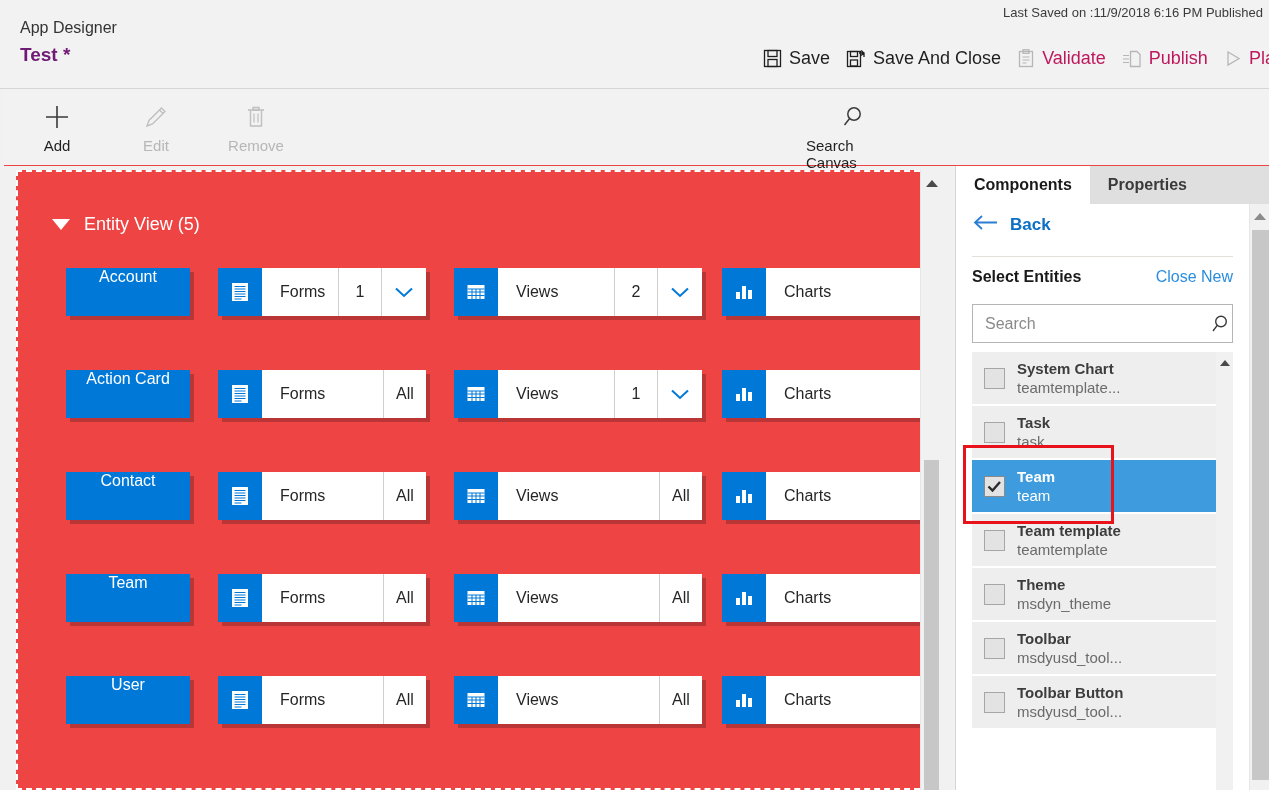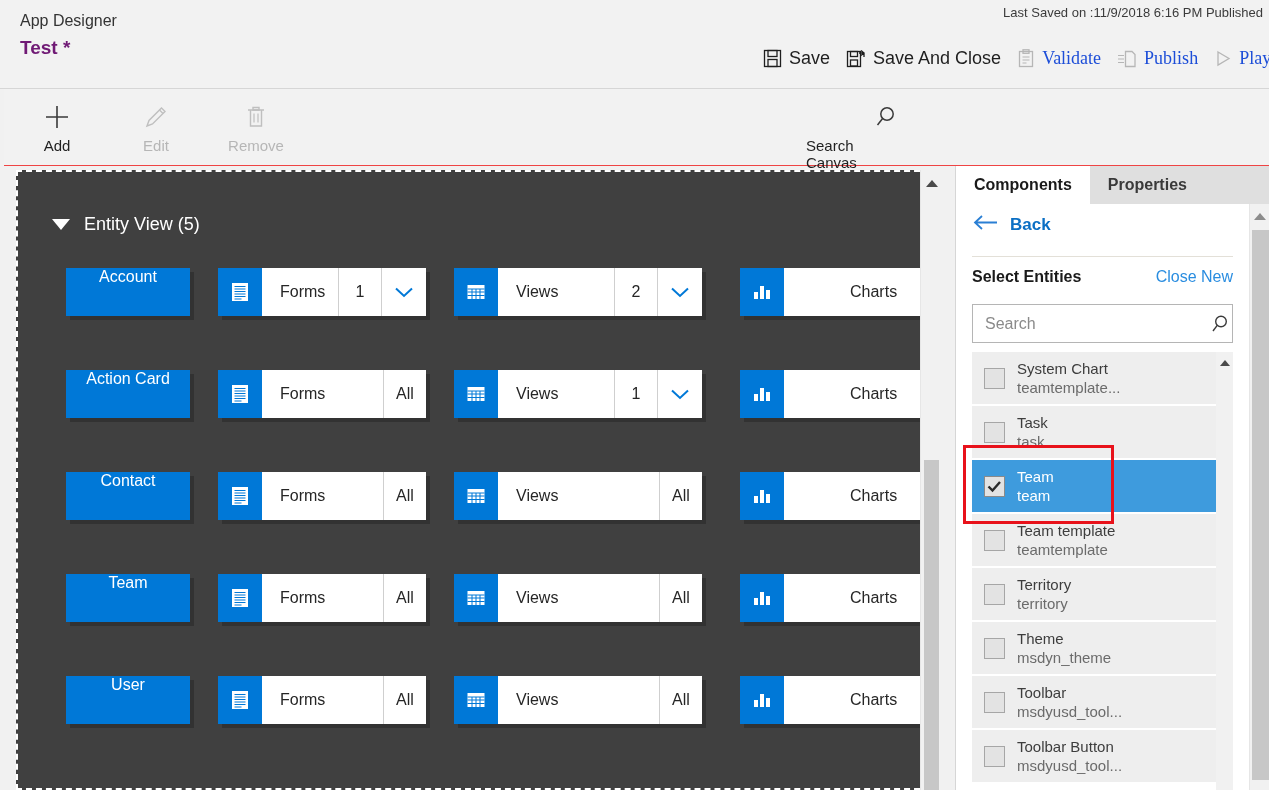--- a/index.html
+++ b/index.html
@@ -23,21 +23,21 @@
   .header {
     position: absolute;
     left: 0; top: 0;
     width: 1269px; height: 89px;
     background: #f2f2f2;
     border-bottom: 1px solid #d6d6d6;
     box-sizing: border-box;
   }
   .app-title-block {
     position: absolute;
-    left: 20px; top: 10px;
+    left: 20px; top: 17px;
   }
   .app-label {
     font-size: 16px;
     color: #333333;
     line-height: 22px;
   }
   .doc-name {
     font-size: 19px;
     font-weight: bold;
     color: #701a75;
@@ -63,23 +63,22 @@
     display: flex;
     align-items: center;
     gap: 7px;
     font-size: 18px;
     color: #1f1f1f;
     padding: 2px 8px;
     cursor: pointer;
     white-space: nowrap;
   }
   .hbtn.disabled {
-    color: #1d4ed8;
+    color: #be185d;
     cursor: default;
-    font-family: Liberation Serif, serif;
   }
   .hbtn svg { display: block; }
 
   
   .cmdbar {
     position: absolute;
     left: 4px; top: 89px;
     width: 1269px; height: 77px;
     background: #f2f2f2;
     border-bottom: 1px solid #ef4444;
@@ -106,21 +105,21 @@
   .canvas-wrap {
     position: absolute;
     left: 16px; top: 170px;
     width: 924px; height: 620px;
     overflow: hidden;
   }
   .canvas {
     position: absolute;
     left: 0; top: 0;
     width: 924px; height: 620px;
-    background: #404040;
+    background: #ef4444;
     border: 2px dashed #ffffff;
     box-sizing: border-box;
   }
   .section-header {
     position: absolute;
     left: 34px; top: 42px;
     display: flex;
     align-items: center;
     gap: 14px;
     cursor: pointer;
@@ -198,21 +197,21 @@
     width: 44px;
     display: flex;
     align-items: center;
     justify-content: center;
     border-left: 1px solid #cfcfcf;
     flex: none;
   }
 
   .card-forms { width: 208px; margin-left: 28px; }
   .card-views { width: 248px; margin-left: 28px; }
-  .card-charts { width: 248px; margin-left: 38px; gap: 48px; }
+  .card-charts { width: 248px; margin-left: 20px; }
 
   
   .canvas-sb {
     position: absolute;
     left: 920px; top: 170px;
     width: 22px; height: 620px;
     background: #f1f1f1;
     border-left: 1px solid #e6e6e6;
     box-sizing: border-box;
   }
@@ -375,21 +374,21 @@
   }
   .ent-item.selected .ent-cb {
     background: #e3e3e3;
     border-color: #8a8a8a;
   }
   .ent-cb .tick { display: none; }
   .ent-cb.checked .tick { display: block; }
   .ent-text { display: flex; flex-direction: column; justify-content: center; }
   .ent-name {
     font-size: 15px;
-    font-weight: normal;
+    font-weight: bold;
     color: #3d3d3d;
     line-height: 19px;
   }
   .ent-logical {
     font-size: 15px;
     color: #6b6b6b;
     line-height: 19px;
   }
   .ent-item.selected .ent-name,
   .ent-item.selected .ent-logical { color: #ffffff; }
@@ -533,21 +532,21 @@
       <span class="ic">
         <svg width="26" height="28" viewBox="0 0 26 28">
           <path d="M5 7 h16 M7.5 7 v16 h11 V7" fill="none" stroke="#bfbfbf" stroke-width="1.4"></path>
           <path d="M10 4.5 h6 v2.5 h-6 z" fill="none" stroke="#bfbfbf" stroke-width="1.4"></path>
           <path d="M11 10.5 v9 M15 10.5 v9" stroke="#bfbfbf" stroke-width="1.2"></path>
         </svg>
       </span>
       <span class="cmd-label">Remove</span>
     </div>
 
-    <div class="cmd" style="left:802px; width:94px;align-items:flex-end;">
+    <div class="cmd" style="left:802px; width:94px;">
       <span class="ic">
         <svg width="28" height="28" viewBox="0 0 28 28">
           <circle cx="15" cy="11" r="6.2" fill="none" stroke="#3a3a3a" stroke-width="1.5"></circle>
           <path d="M10.6 15.5 L5.5 22" stroke="#3a3a3a" stroke-width="1.5"></path>
         </svg>
       </span>
       <span class="cmd-label">Search Canvas</span>
     </div>
   </div>
 
@@ -827,27 +826,20 @@
           <div class="ent-item">
             <div class="ent-cb"></div>
             <div class="ent-text">
               <div class="ent-name">Team template</div>
               <div class="ent-logical">teamtemplate</div>
             </div>
           </div>
           <div class="ent-item">
             <div class="ent-cb"></div>
             <div class="ent-text">
-              <div class="ent-name">Territory</div>
-              <div class="ent-logical">territory</div>
-            </div>
-          </div>
-          <div class="ent-item">
-            <div class="ent-cb"></div>
-            <div class="ent-text">
               <div class="ent-name">Theme</div>
               <div class="ent-logical">msdyn_theme</div>
             </div>
           </div>
           <div class="ent-item">
             <div class="ent-cb"></div>
             <div class="ent-text">
               <div class="ent-name">Toolbar</div>
               <div class="ent-logical">msdyusd_tool...</div>
             </div>

